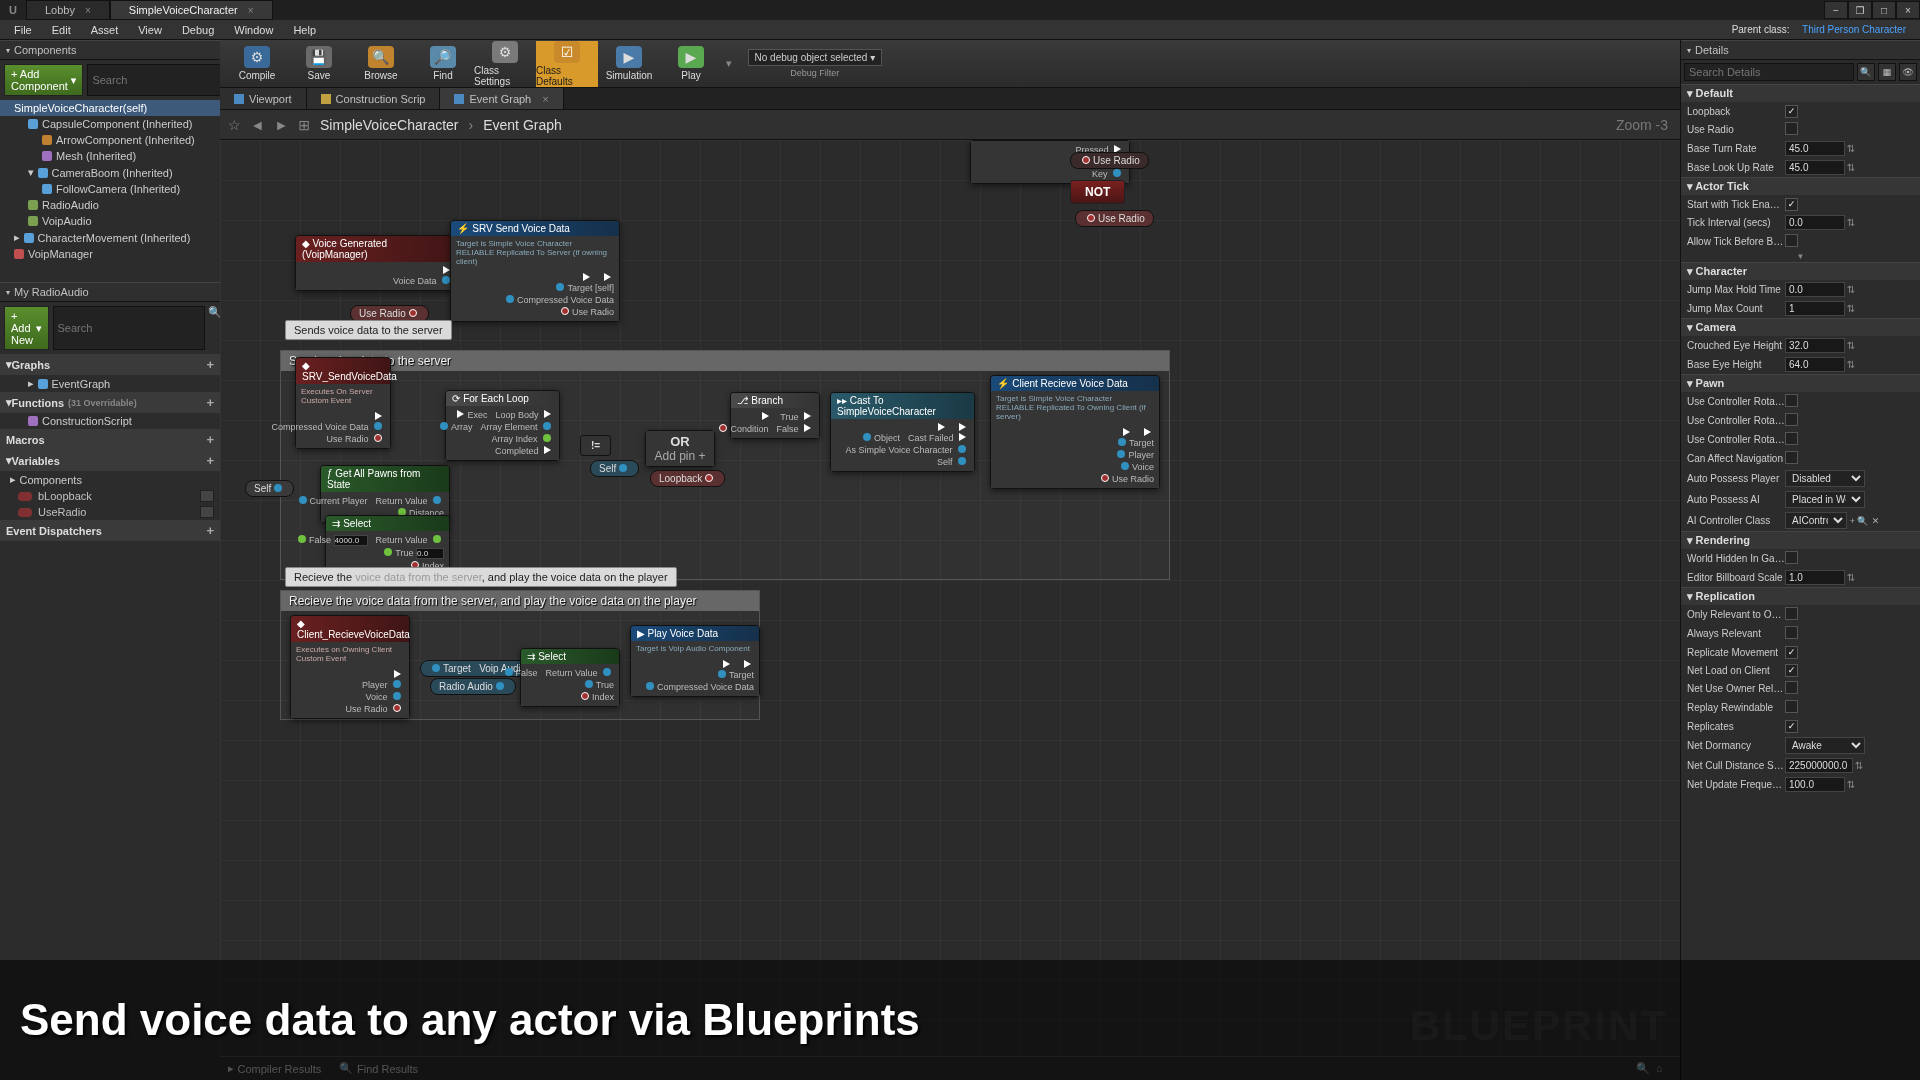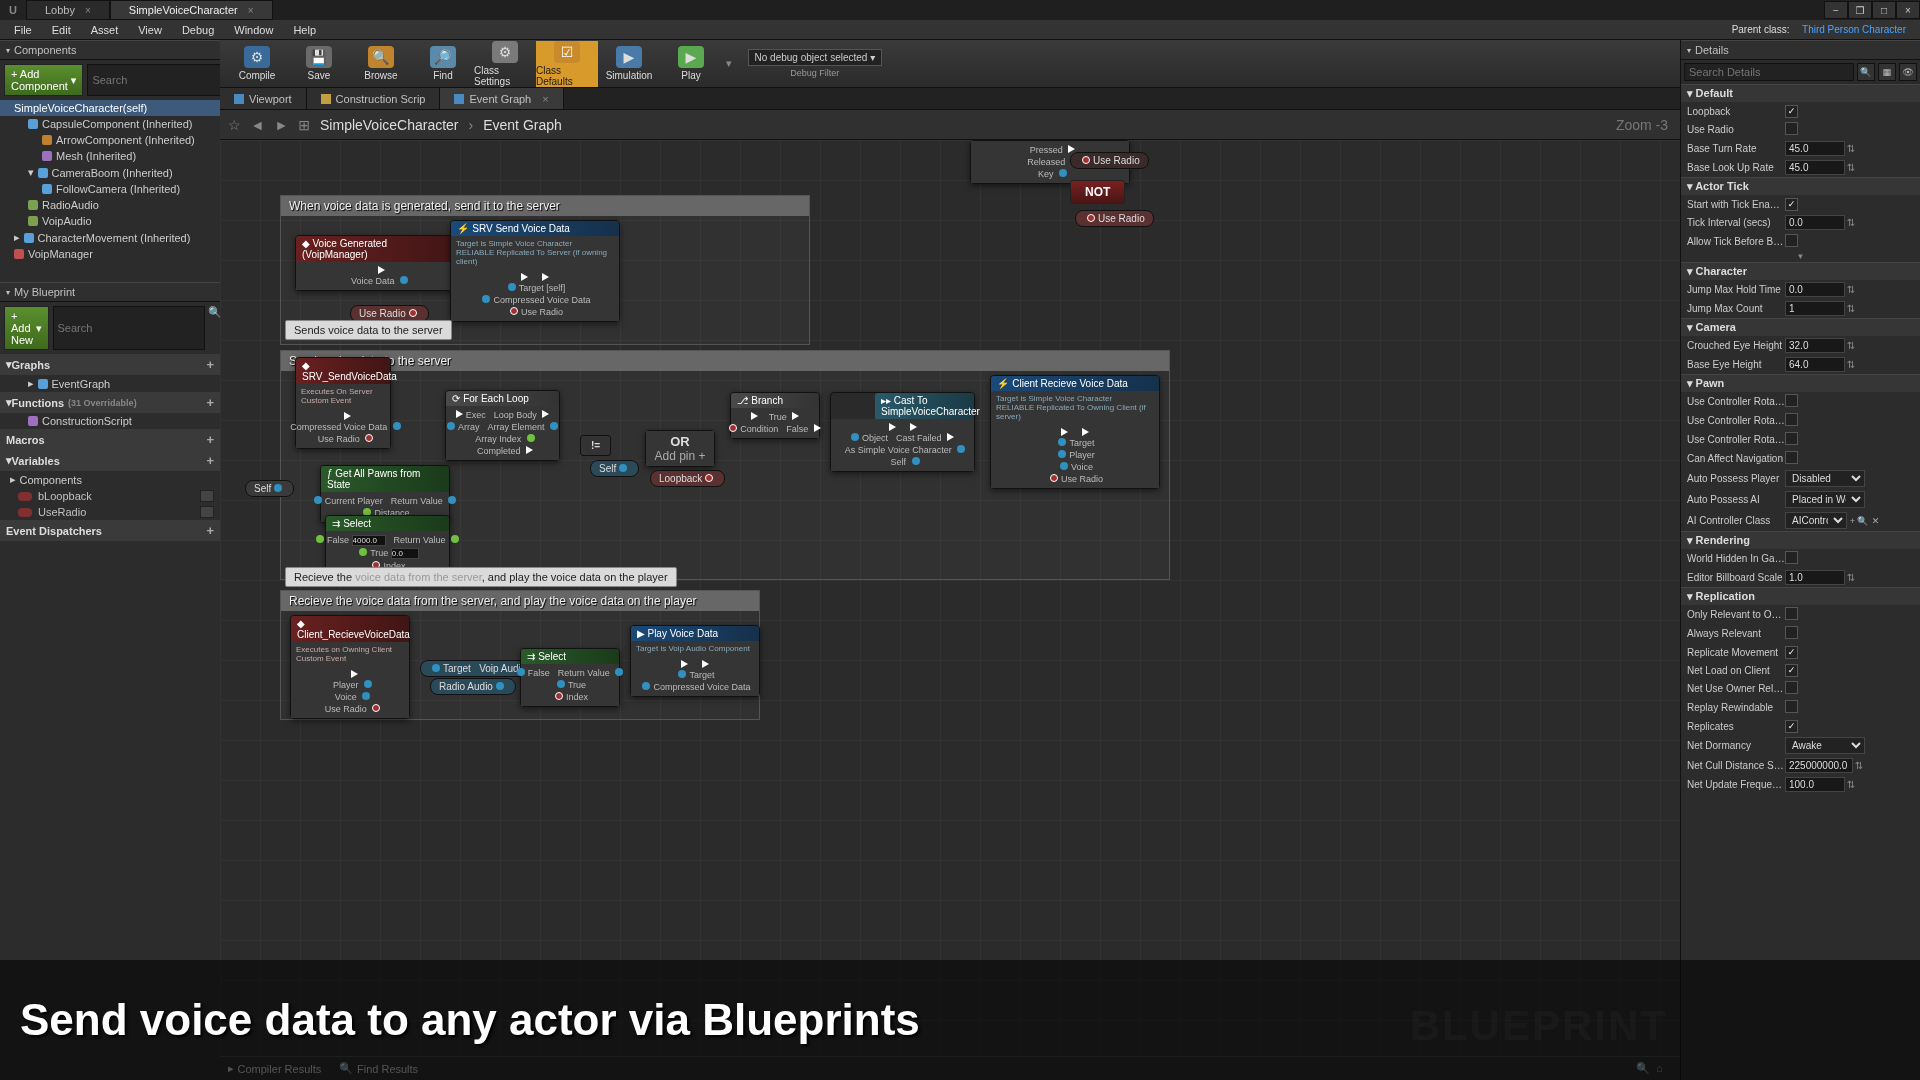--- a/index.html
+++ b/index.html
@@ -76,24 +76,24 @@
 
 .canvas { flex:1; background:#2b2b2b; background-image: linear-gradient(#333 1px, transparent 1px), linear-gradient(90deg, #333 1px, transparent 1px); background-size: 40px 40px; position:relative; overflow:hidden;}
 
 .commentbox { position:absolute; background:rgba(200,200,200,0.04); border:1px solid #555;}
 .commentbox .chead { background:#676767; padding:3px 8px; font-size:12px; color:#eee; text-shadow:1px 1px 1px #000;}
 .node { position:absolute; background:#2a2a2a; border:1px solid #111; border-radius:4px; box-shadow:0 2px 6px rgba(0,0,0,0.5); font-size:9px;}
 .node .nhead { padding:2px 6px; border-radius:3px 3px 0 0; color:#fff; font-size:10px;}
 .nhead.red{background:linear-gradient(90deg,#6a2020,#401515);}
 .nhead.blue{background:linear-gradient(90deg,#1a4a7a,#15304a);}
 .nhead.green{background:linear-gradient(90deg,#2a5a2a,#1a3a1a);}
-.nhead.teal{background:linear-gradient(90deg,#2a5a6a,#1a3a45);margin-left:44px;}
+.nhead.teal{background:linear-gradient(90deg,#2a5a6a,#1a3a45);}
 .nhead.grey{background:linear-gradient(90deg,#4a4a4a,#333);}
 .node .nbody { padding:3px 5px; background:#353535;}
-.nrow { display:flex; justify-content:center; gap:8px; padding:1px 0; color:#bbb; font-size:9px; white-space:nowrap;}
+.nrow { display:flex; justify-content:flex-end; gap:8px; padding:1px 0; color:#bbb; font-size:9px; white-space:nowrap;}
 .pin { width:8px;height:8px; border-radius:50%; display:inline-block; margin:0 3px;}
 .pin.exec{width:0;height:0;border-top:4px solid transparent;border-bottom:4px solid transparent;border-left:7px solid #fff;border-radius:0;background:none;}
 .pin.b{background:#a03030;border:1px solid #fff;} .pin.o{background:#3090c0;} .pin.f{background:#70c040;}
 
 .smallnode { position:absolute; background:#3a3a3a; border:1px solid #111; border-radius:8px; padding:2px 8px; font-size:10px; color:#ddd;}
 .smallnode.red {background:#5a3030;}
 .notpill { position:absolute; background:linear-gradient(#7a2020,#4a1515); border:1px solid #222; border-radius:3px; padding:4px 14px; color:#fff; font-weight:bold; font-size:12px;}
 
 .tooltip { position:absolute; background:#dadada; color:#222; padding:3px 8px; font-size:11px; border:1px solid #888; border-radius:2px;}
 
@@ -212,21 +212,21 @@
     <div class="tree-item">
           <span class="icon-dot r"></span>
           <span>VoipManager</span>
         </div>
   </div>
 
   <div style="height:20px"></div>
 
   <div class="panel-header">
         <span class="caret">▾</span>
-        <span>My Blueprint</span>
+        <span>My RadioAudio</span>
       </div>
   <div class="toolbar-row">
     <div class="addbtn">
           <span>+ Add New</span> 
           <span>▾</span>
         </div>
     <input class="searchbox" placeholder="Search" style="">
     <div style="width:16px;text-align:center;color:#888">🔍</div>
     <div style="width:16px;text-align:center;color:#888">👁</div>
   </div>
@@ -362,23 +362,20 @@
         <div class="nrow">
               <span></span>
               <span><span>Key</span> <span class="pin o"></span></span>
             </div>
       </div>
     </div>
     <div class="smallnode" style="left:850px;top:12px;background:#3a2a2a"><span class="pin b"></span><span>Use Radio</span></div>
     <div class="notpill" style="left:850px;top:40px">NOT</div>
     <div class="smallnode red" style="left:855px;top:70px"><span class="pin b"></span><span>Use Radio</span></div>
 
-    <div class="commentbox" style="left:60px;top:55px;width:530px;height:150px">
-      <div class="chead">When voice data is generated, send it to the server</div>
-    </div>
     <div class="node" style="left:75px;top:95px;width:164px">
       <div class="nhead red"><span>◆ </span><span>Voice Generated (VoipManager)</span></div>
       <div class="nbody">
         <div class="nrow">
               <span></span>
               <span class="pin exec"></span>
             </div>
         <div class="nrow">
               <span></span>
               <span><span>Voice Data</span> <span class="pin o"></span></span>

